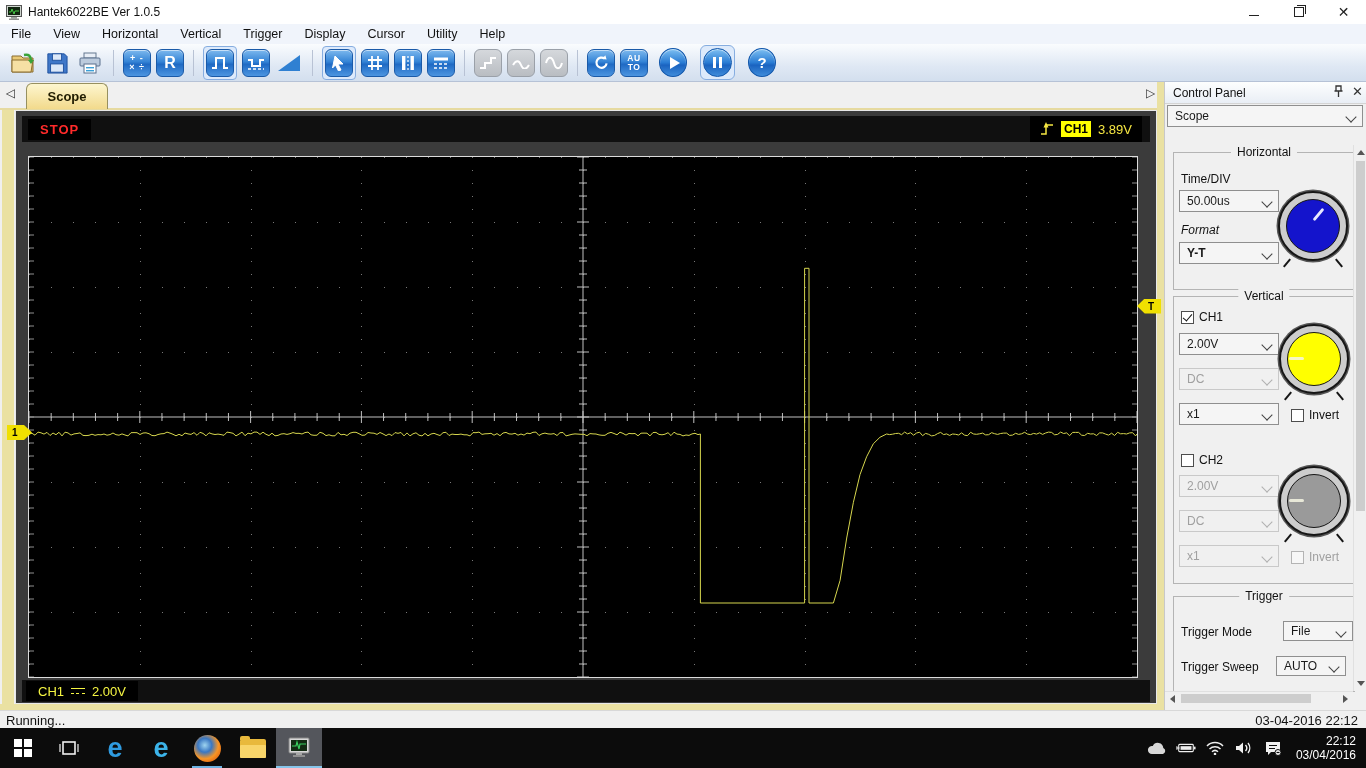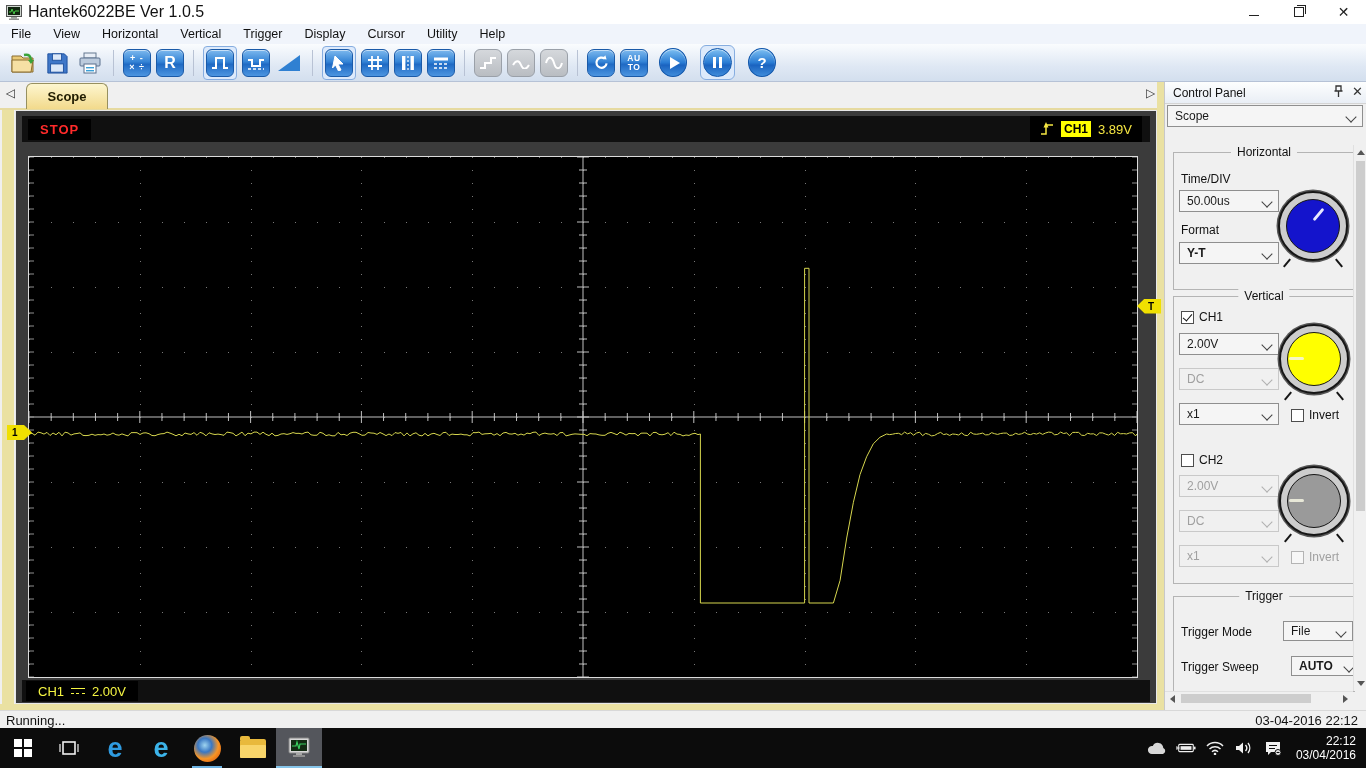--- a/index.html
+++ b/index.html
@@ -3,21 +3,21 @@
 <meta charset="utf-8">
 <style>
   html,body{margin:0;padding:0;background:#888;}
   #screen{position:relative;width:1366px;height:768px;overflow:hidden;
     font-family:"Liberation Sans","DejaVu Sans",sans-serif;background:#f0f0f0;
     -webkit-font-smoothing:antialiased;}
   
   .titlebar{position:absolute;left:0;top:0;width:1366px;height:24px;background:#ffffff;
     display:flex;align-items:center;border-bottom:1px solid #eee;}
   .appicon{margin:0 6px 0 6px;display:flex;}
-  .apptitle{font-size:16px;color:#111;}
+  .apptitle{font-size:12px;color:#111;}
   .winbtns{position:absolute;right:0;top:0;height:24px;display:flex;}
   .wbtn{width:45px;height:24px;display:flex;align-items:center;justify-content:center;cursor:default;}
   .glyph-min{width:10px;height:1px;background:#222;display:block;margin-top:6px;}
   .glyph-restore{width:8px;height:8px;border:1px solid #222;display:block;position:relative;background:#fff;}
   .glyph-restore::before{content:'';position:absolute;left:2px;top:-3px;width:8px;height:8px;border:1px solid #222;border-left:none;border-bottom:none;}
   .glyph-close{font-size:14px;color:#222;line-height:14px;}
   
   .menubar{position:absolute;left:0;top:24px;width:1366px;height:20px;background:#f0f4fb;
     display:flex;align-items:center;font-size:12.5px;color:#111;}
   .menuitem{padding:0 11px;height:20px;display:flex;align-items:center;}
@@ -1478,21 +1478,21 @@
     </div>
 
     <div class="group" style="left:8px;top:70px;width:180px;height:136px;">
       <span class="gtitle">Horizontal</span>
     </div>
     <span class="cplabel" style="left:16px;top:90px;">Time/DIV</span>
     <div class="combo" style="position:absolute;left:14px;top:108px;width:100px;">
       <span>50.00us</span>
         <span class="chev"></span>
     </div>
-    <span class="cplabel" style="left:16px;top:141px;">Format</span>
+    <span class="cplabel" style="left:16px;top:141px;font-style:italic;">Format</span>
     <div class="combo" style="position:absolute;left:14px;top:160px;width:100px;font-weight:bold;">
       <span>Y-T</span>
         <span class="chev"></span>
     </div>
     <div class="knob" style="left:113px;top:109px;">
       <div class="knobin" style="background:#1414cc;"></div>
       <span class="kptr" style="left:37px;top:14px;width:3px;height:15px;background:#e8e8ff;transform:rotate(40deg);"></span>
     </div>
 
     <div class="group" style="left:8px;top:214px;width:180px;height:286px;">
@@ -1550,21 +1550,21 @@
 
     <div class="group" style="left:8px;top:514px;width:180px;height:94px;">
       <span class="gtitle">Trigger</span>
     </div>
     <span class="cplabel" style="left:16px;top:543px;">Trigger Mode</span>
     <div class="combo" style="position:absolute;left:118px;top:539px;width:70px;height:20px;">
       <span>File</span>
         <span class="chev" style="top:6px;"></span>
     </div>
     <span class="cplabel" style="left:16px;top:578px;">Trigger Sweep</span>
-    <div class="combo" style="position:absolute;left:126px;top:574px;width:70px;height:20px;font-weight:bold;">
+    <div class="combo" style="position:absolute;left:111px;top:574px;width:70px;height:20px;">
       <span>AUTO</span>
         <span class="chev" style="top:6px;"></span>
     </div>
 
     <div class="vscroll">
       <span class="sarrow sa-up"></span>
       <span class="vthumb"></span>
       <span class="sarrow sa-down"></span>
     </div>
     <div class="hscroll">

